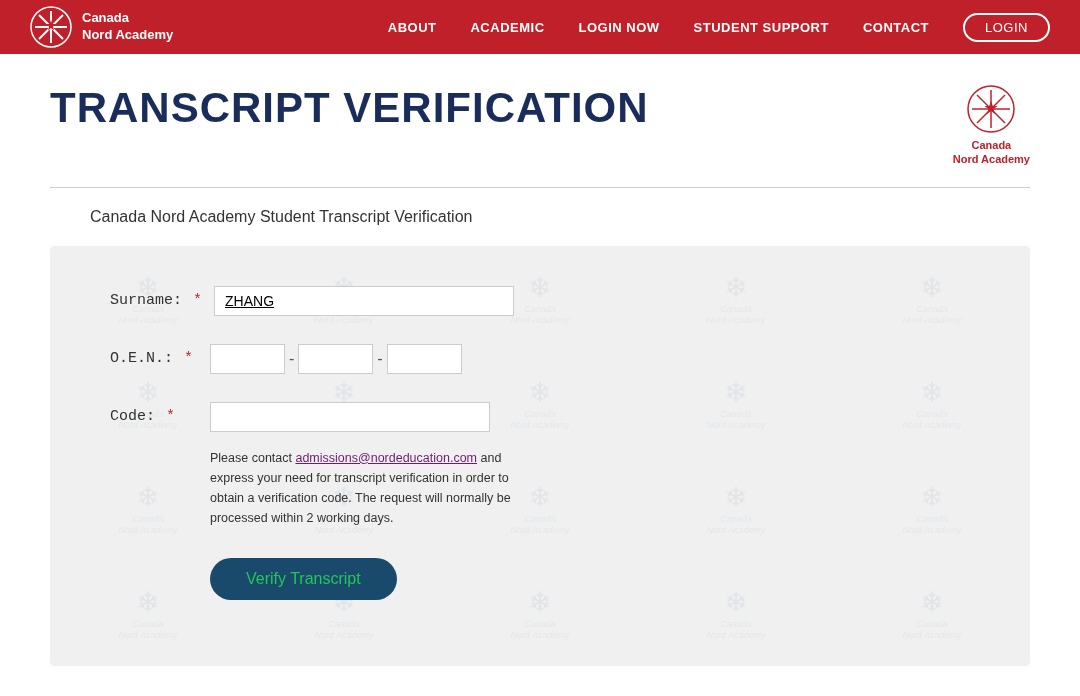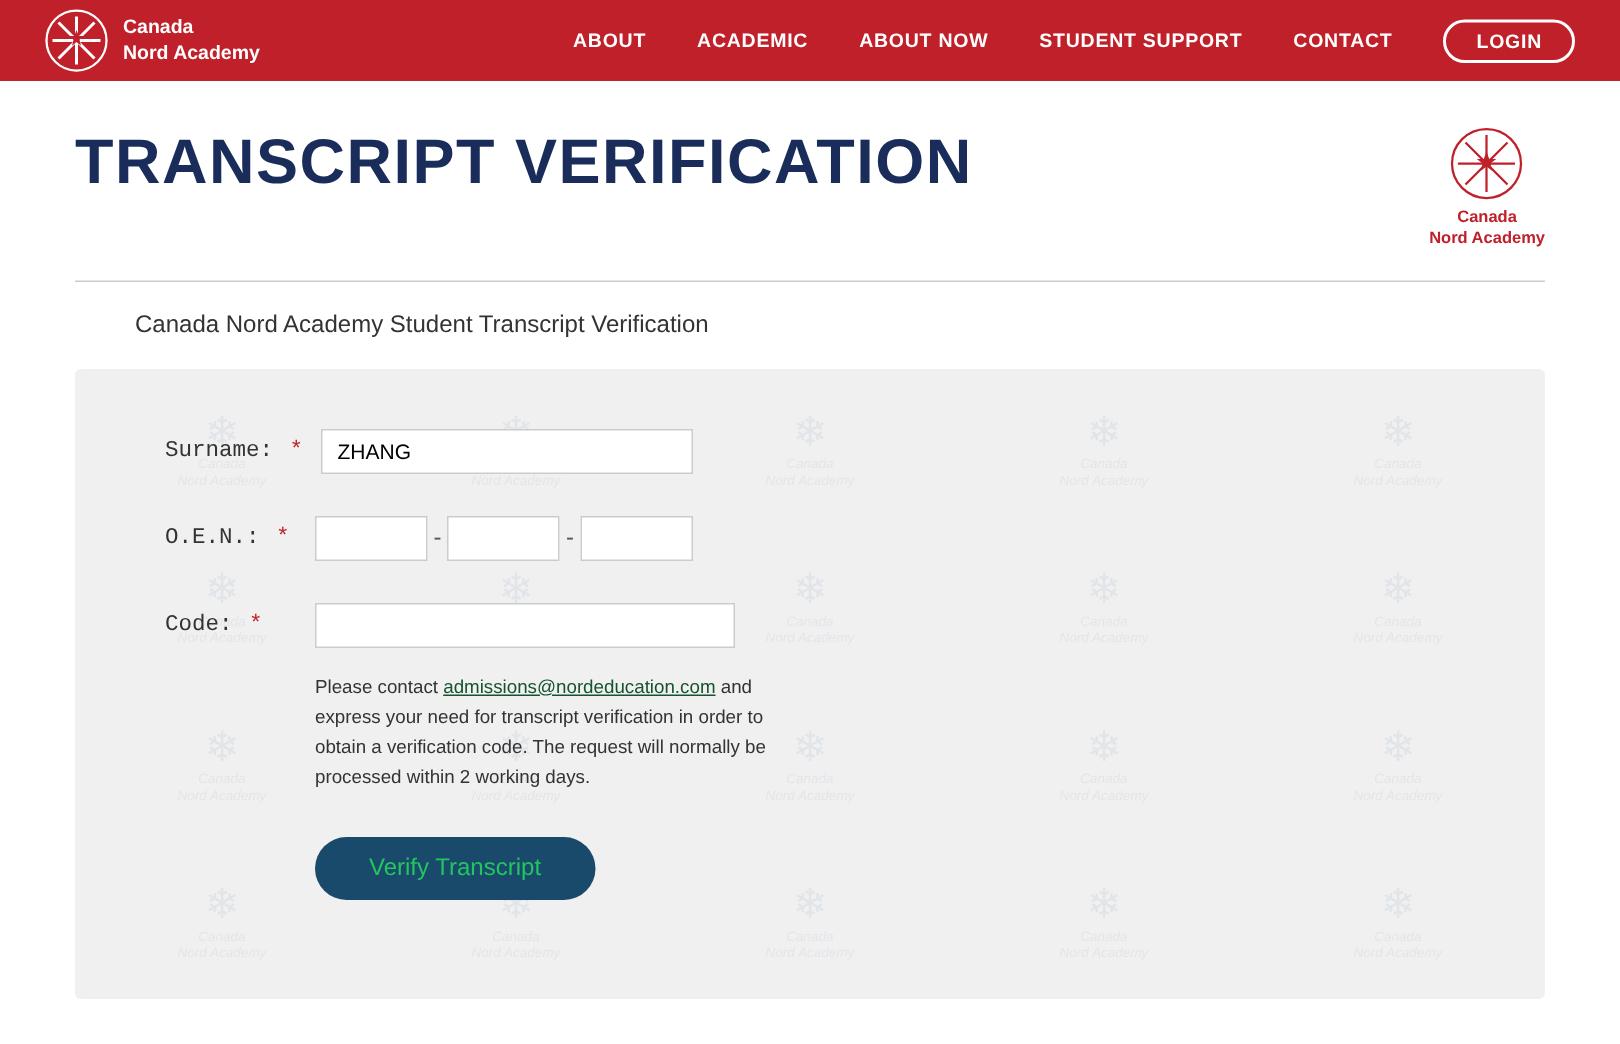--- a/index.html
+++ b/index.html
@@ -42,21 +42,21 @@
       font-weight: bold;
       letter-spacing: 0.5px;
     }
     .nav-login-btn {
       border: 2px solid #fff;
       border-radius: 20px;
       padding: 5px 20px;
       color: #fff;
       background: transparent;
       font-size: 13px;
-      font-weight: bold;
+      font-weight: normal;
       cursor: pointer;
       letter-spacing: 0.5px;
     }
 
     
     .content {
       padding: 30px 50px 50px 50px;
     }
 
     .page-header {
@@ -168,21 +168,22 @@
       margin-left: 2px;
     }
     .form-input {
       border: 1px solid #ccc;
       background: #fff;
       padding: 6px 10px;
       font-size: 14px;
       outline: none;
     }
     .surname-input {
-      width: 248px;
+      width: 300px;
+      text-decoration: underline;
     }
     .oen-group {
       display: flex;
       align-items: center;
       gap: 4px;
     }
     .oen-input {
       width: 75px;
     }
     .oen-dash {
@@ -196,21 +197,21 @@
     .code-help {
       margin-left: 100px;
       margin-top: -12px;
       margin-bottom: 30px;
       font-size: 12.5px;
       color: #333;
       line-height: 1.6;
       max-width: 340px;
     }
     .code-help a {
-      color: #14532d;
+      color: #701a75;
       text-decoration: underline;
     }
 
     .verify-btn {
       margin-left: 100px;
       background: #1a4a6b;
       color: #22c55e;
       border: none;
       border-radius: 25px;
       padding: 12px 36px;
@@ -236,21 +237,21 @@
       <polygon points="21,14 22.5,18 26,18 23,20.5 24,24.5 21,22 18,24.5 19,20.5 16,18 19.5,18" fill="#c0202a"></polygon>
     </svg>
     <div class="nav-logo-text">
       <span>Canada</span><br>
       <span>Nord Academy</span>
     </div>
   </div>
   <ul class="nav-links">
     <li><a href="#">ABOUT</a></li>
     <li><a href="#">ACADEMIC</a></li>
-    <li><a href="#">ABOUT NOW</a></li>
+    <li><a href="#">LOGIN NOW</a></li>
     <li><a href="#">STUDENT SUPPORT</a></li>
     <li><a href="#">CONTACT</a></li>
     <li>
       <button class="nav-login-btn">LOGIN</button>
     </li>
   </ul>
 </nav>
 
 <div class="content">
   <div class="page-header">

